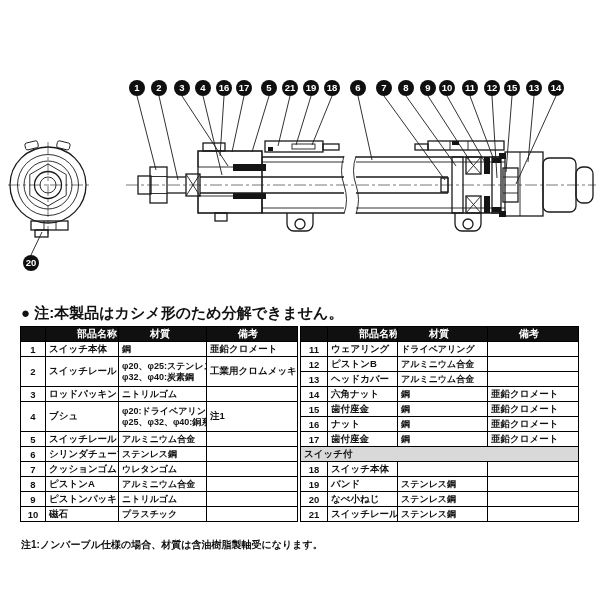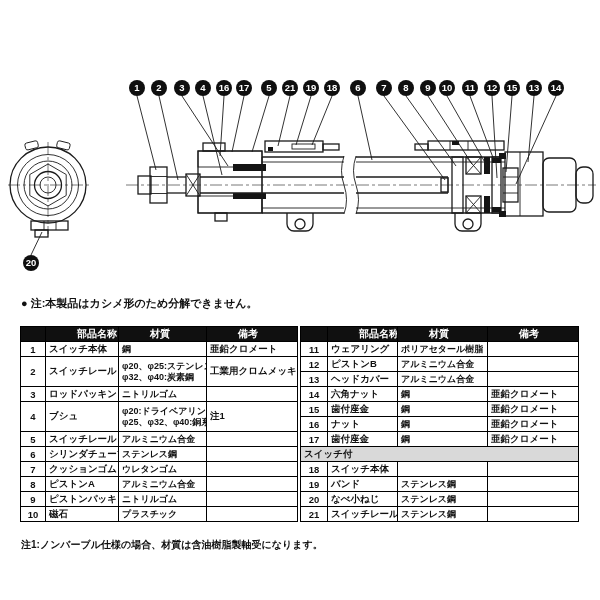--- a/index.html
+++ b/index.html
@@ -8,21 +8,21 @@
   svg.diagram{position:absolute;left:0;top:0;}
   
   .o{stroke:#1b1b1b;stroke-width:1.3;fill:none;}
   .i{stroke:#1b1b1b;stroke-width:0.9;fill:none;}
   .blk{fill:#141414;stroke:none;}
   .cl{stroke:#555;stroke-width:0.8;stroke-dasharray:12 3 3 3;fill:none;}
   .ldr{stroke:#1b1b1b;stroke-width:0.9;}
   .cball{fill:#0f0f0f;}
   .cnum{fill:#ffffff;font-size:9.5px;font-weight:bold;text-anchor:middle;
         font-family:"Liberation Sans","DejaVu Sans",sans-serif;}
-  .note-top{position:absolute;left:21px;top:296px;font-size:11px;font-weight:bold;white-space:nowrap;text-align:center;}
+  .note-top{position:absolute;left:21px;top:304px;font-size:15px;font-weight:bold;white-space:nowrap;text-align:center;}
   .note-bottom{position:absolute;left:21px;top:520px;font-size:10px;font-weight:bold;white-space:nowrap;margin-top:18px;}
   table.parts{position:absolute;top:326px;border-collapse:collapse;table-layout:fixed;
       font-size:9.5px;font-weight:bold;border:1px solid #000;}
   table.parts th,table.parts td{border:1px solid #000;padding:0 3px;overflow:hidden;
       white-space:nowrap;vertical-align:middle;}
   table.parts th{background:#101010;color:#fff;text-align:left;font-size:10px;height:13px;padding-left:31px;}
   table.parts td.num{text-align:center;padding:0 1px;}
   table.parts td.mat{font-size:9px;}
   tr.r15{height:15px;} tr.r30{height:30px;}
   td .ml{line-height:11px;}
@@ -360,21 +360,21 @@
         <th>品番</th>
         <th>部品名称</th>
         <th>材質</th>
         <th>備考</th>
       </tr>
     </thead>
     <tbody>
       <tr class="r15">
         <td class="num">11</td>
         <td>ウェアリング</td>
-        <td class="mat">ポリアセタール樹脂</td>
+        <td class="mat">ドライベアリング</td>
         <td></td>
       </tr>
       <tr class="r15">
         <td class="num">12</td>
         <td>ピストンB</td>
         <td class="mat">アルミニウム合金</td>
         <td></td>
       </tr>
       <tr class="r15">
         <td class="num">13</td>

